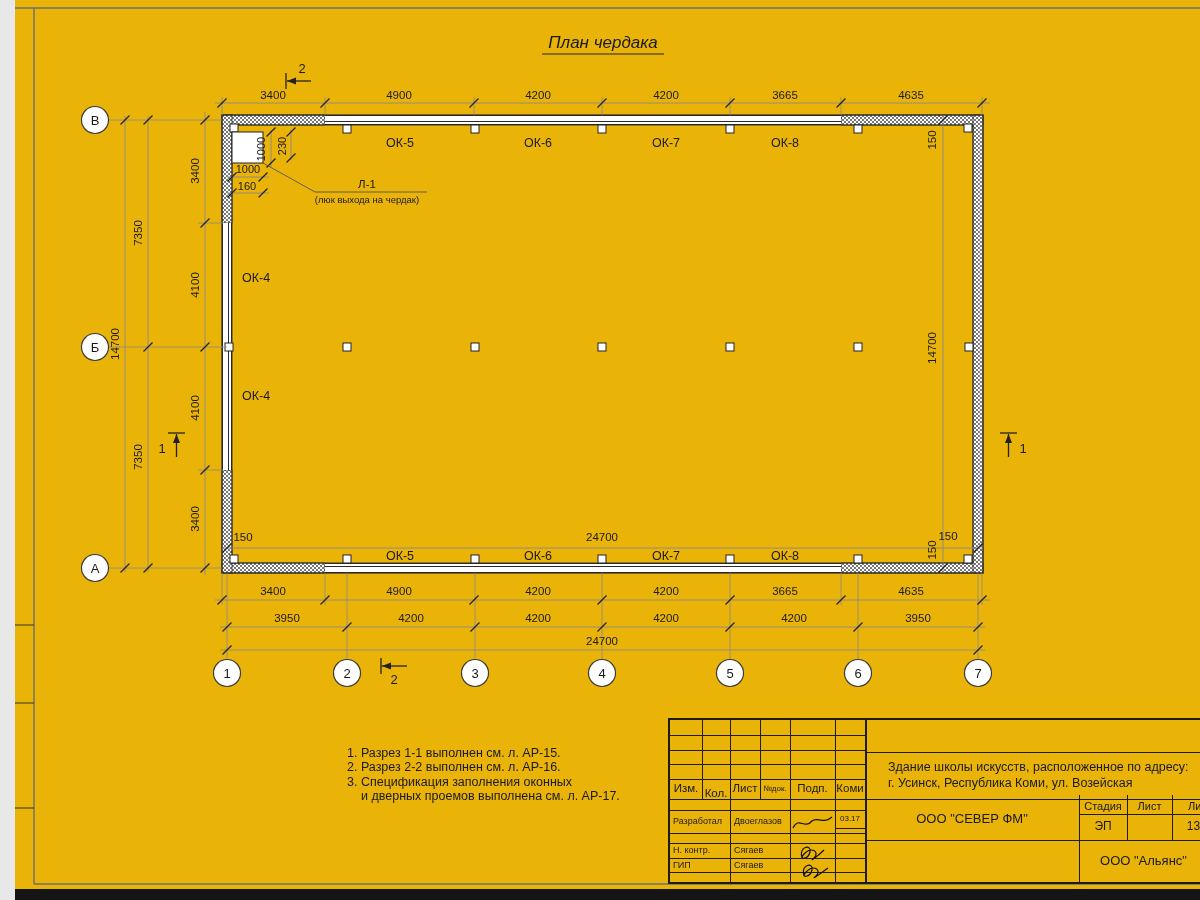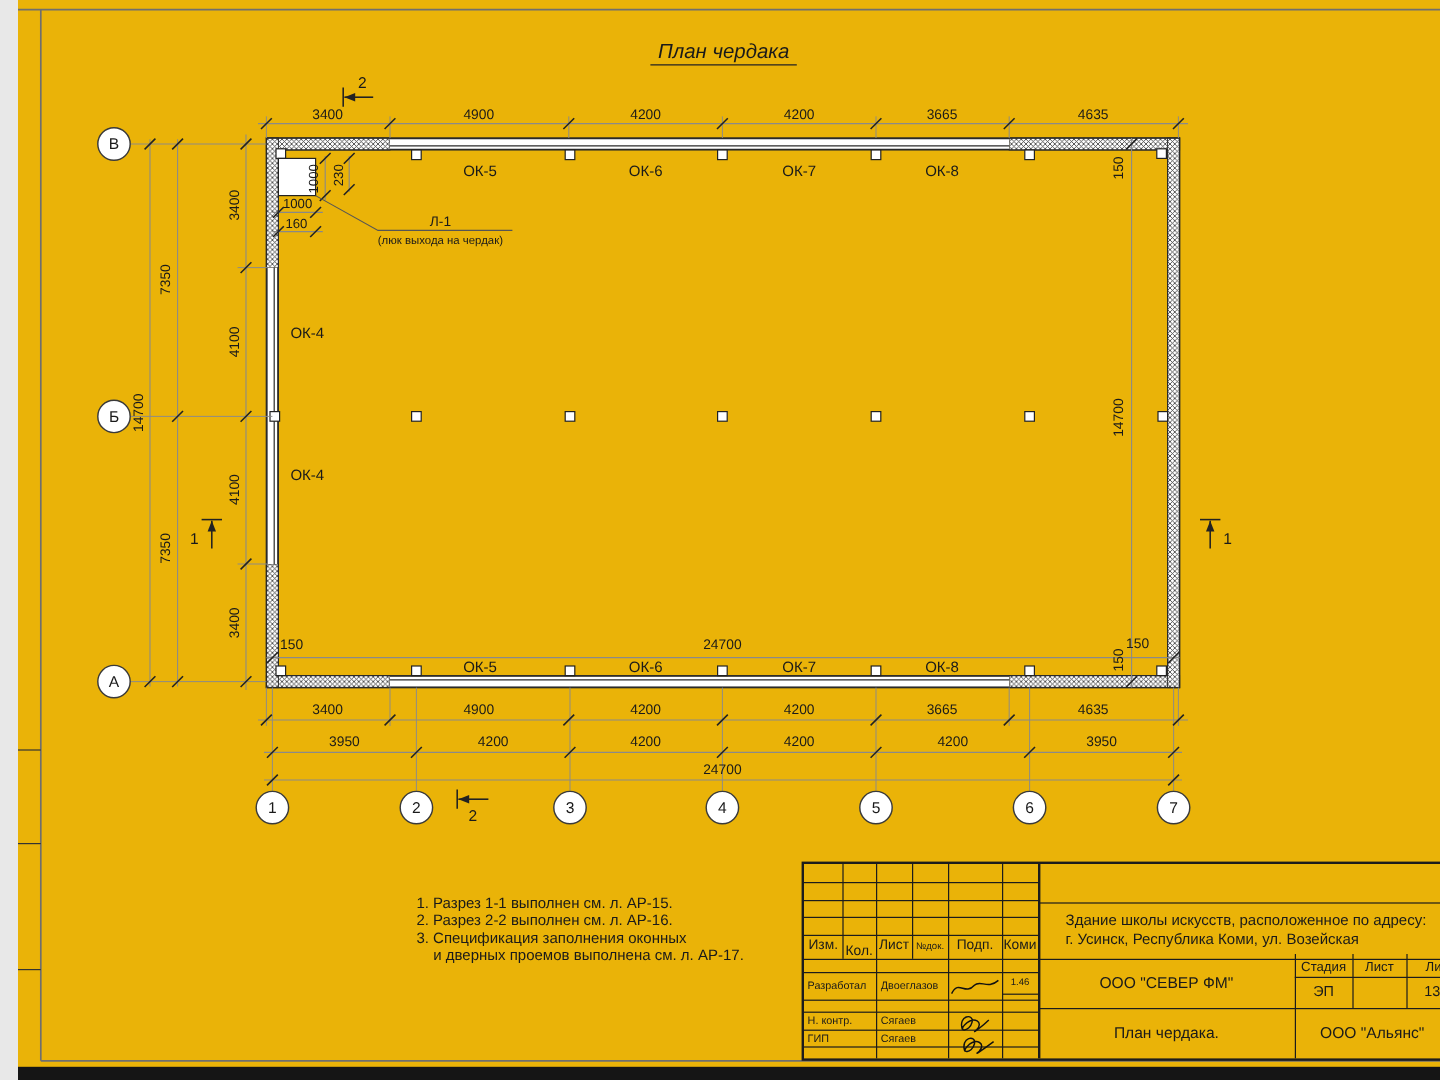--- a/index.html
+++ b/index.html
@@ -342,21 +342,21 @@
 
   <div class="cellText" style="left:0;top:59px;width:32px;height:20px;font-size:11.5px;">Изм.</div>
   <div class="cellText" style="left:32px;top:64px;width:28px;height:20px;font-size:11.5px;">Кол.</div>
   <div class="cellText" style="left:60px;top:59px;width:30px;height:20px;font-size:11.5px;">Лист</div>
   <div class="cellText" style="left:90px;top:59px;width:30px;height:20px;font-size:8px;">№док.</div>
   <div class="cellText" style="left:120px;top:59px;width:45px;height:20px;font-size:11.5px;">Подп.</div>
   <div class="cellText" style="left:165px;top:59px;width:30px;height:20px;font-size:11.5px;">Коми</div>
 
   <div class="cellText leftText" style="left:3px;top:90px;width:57px;height:23px;font-size:9px;">Разработал</div>
   <div class="cellText leftText" style="left:64px;top:90px;width:56px;height:23px;font-size:9px;">Двоеглазов</div>
-  <div class="cellText" style="left:165px;top:90px;width:30px;height:18px;font-size:8px;">1.46</div>
+  <div class="cellText" style="left:165px;top:90px;width:30px;height:18px;font-size:8px;">03.17</div>
   <div class="cellText leftText" style="left:3px;top:123px;width:57px;height:15px;font-size:9px;">Н. контр.</div>
   <div class="cellText leftText" style="left:64px;top:123px;width:56px;height:15px;font-size:9px;">Сягаев</div>
   <div class="cellText leftText" style="left:3px;top:138px;width:57px;height:14px;font-size:9px;">ГИП</div>
   <div class="cellText leftText" style="left:64px;top:138px;width:56px;height:14px;font-size:9px;">Сягаев</div>
 
   <svg class="sig" style="left:120px;top:92px;" width="45" height="20" viewBox="0 0 45 20">
     <path d="M3,16 C9,4 14,18 22,9 C27,4 33,13 42,5" fill="none" stroke="#111" stroke-width="1.2"></path>
   </svg>
   <svg class="sig" style="left:120px;top:122px;" width="45" height="42" viewBox="0 0 45 42">
     <path d="M12,16 C8,4 22,2 20,10 C18,18 8,18 14,12 C22,4 30,10 24,16 C18,21 28,14 34,8" fill="none" stroke="#111" stroke-width="1.2"></path>
@@ -364,17 +364,16 @@
   </svg>
 
   <div class="cellText leftText" style="left:218px;top:54px;width:316px;height:18px;font-size:12.5px;">г. Усинск, Республика Коми, ул. Возейская</div>
   <div class="cellText leftText" style="left:218px;top:38px;width:316px;height:18px;font-size:12.5px;">Здание школы искусств, расположенное по адресу:</div>
   <div class="cellText" style="left:195px;top:79px;width:214px;height:41px;font-size:13px;">ООО "СЕВЕР ФМ"</div>
   <div class="cellText" style="left:409px;top:79px;width:48px;height:15px;font-size:11px;">Стадия</div>
   <div class="cellText" style="left:457px;top:79px;width:45px;height:15px;font-size:11px;">Лист</div>
   <div class="cellText" style="left:502px;top:79px;width:36px;height:15px;font-size:11px;justify-content:flex-start;padding-left:16px;">Листов</div>
   <div class="cellText" style="left:409px;top:94px;width:48px;height:26px;font-size:12px;">ЭП</div>
   <div class="cellText" style="left:457px;top:94px;width:45px;height:26px;font-size:12px;padding-left:44px;">13</div>
-  <div class="cellText" style="left:195px;top:120px;width:214px;height:42px;font-size:13px;">План чердака.</div>
   <div class="cellText" style="left:409px;top:120px;width:129px;height:42px;font-size:13px;">ООО "Альянс"</div>
 </div>
 
 </div>
 
 </body></html>

